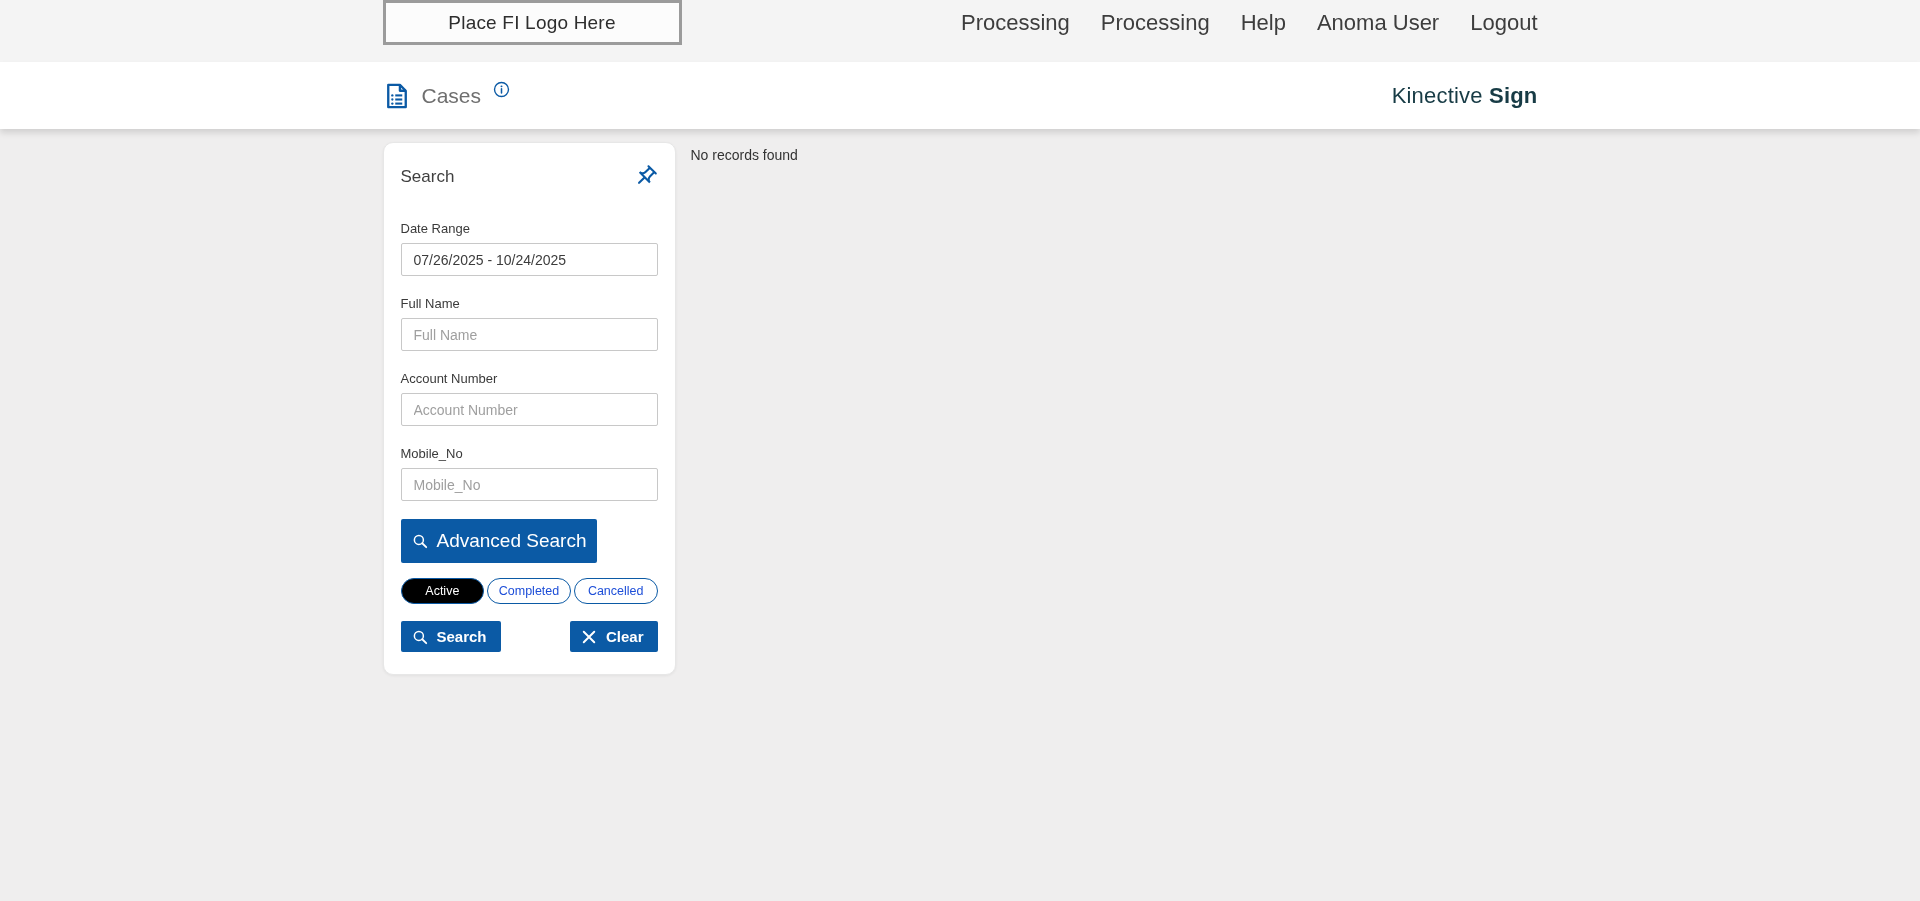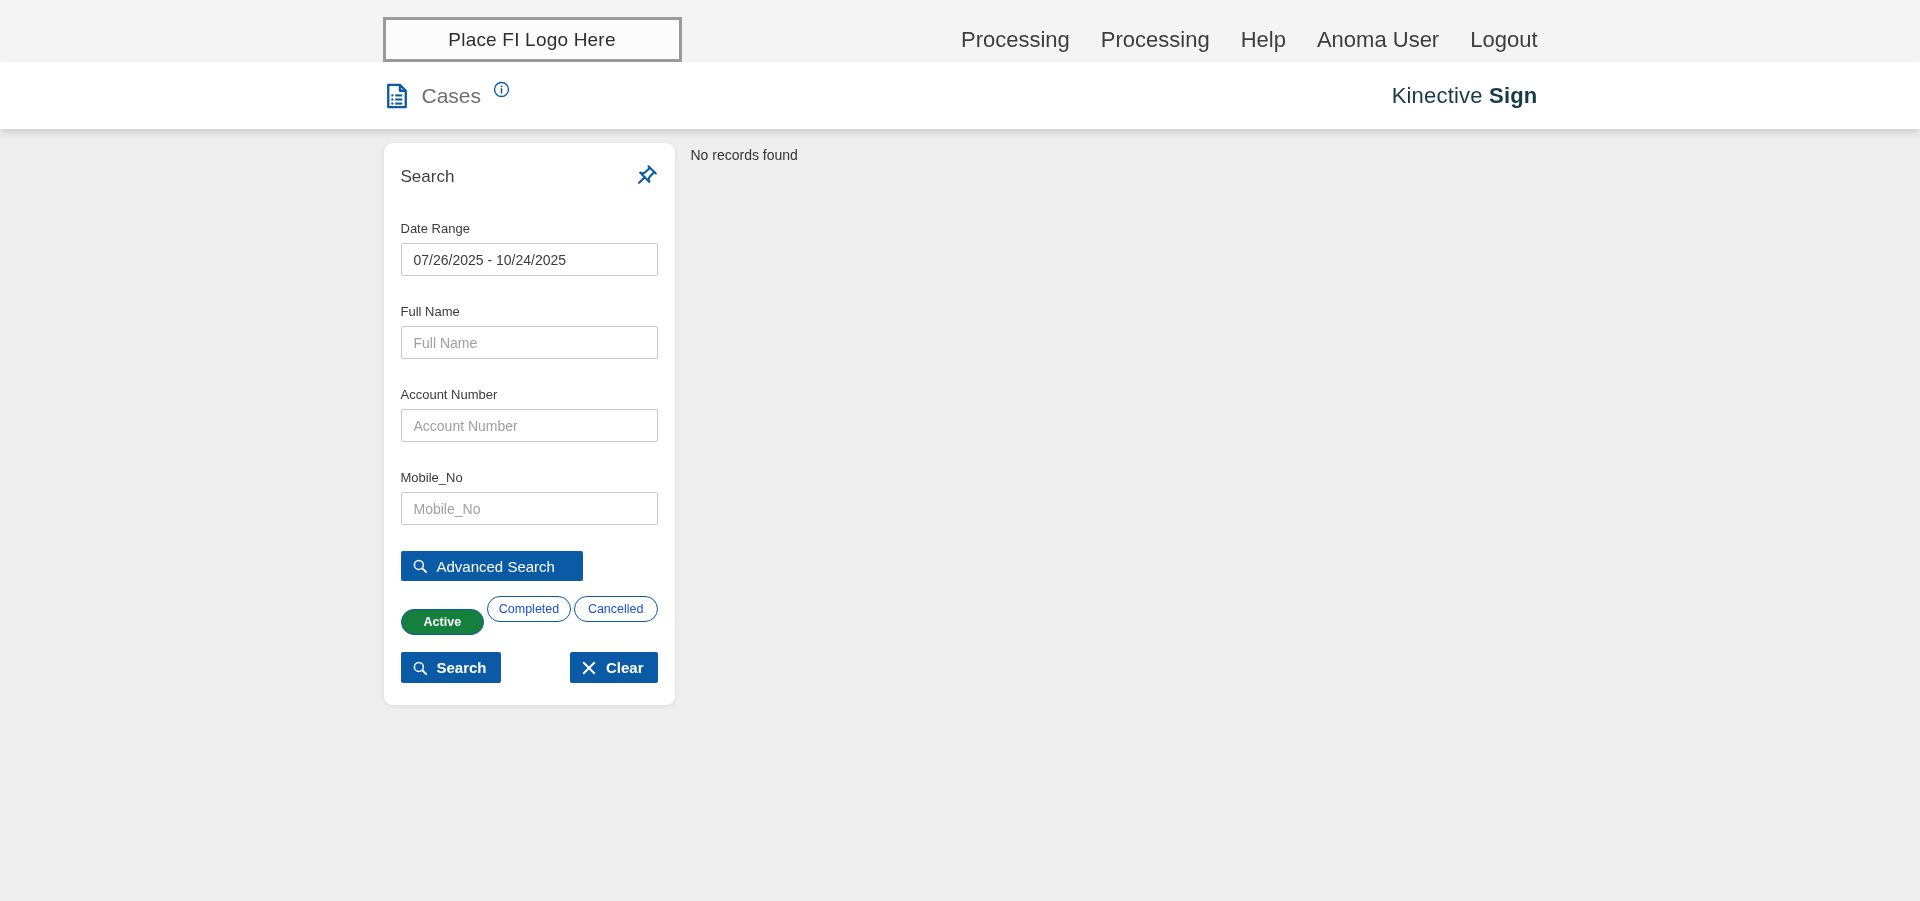--- a/index.html
+++ b/index.html
@@ -7,21 +7,21 @@
   html, body { margin: 0; padding: 0; }
   body {
     background: #efeeee;
     font-family: "Liberation Sans", sans-serif;
     min-height: 901px;
     min-width: 1920px;
   }
   .container { width: 1155px; margin: 0 auto; }
 
   
-  .topbar { background: #f4f4f4; height: 62px; display: flex; align-items: flex-end; }
+  .topbar { background: #f4f4f4; height: 62px; display: flex; align-items: flex-start; }
   .topbar .container { display: flex; align-items: center; justify-content: space-between; }
   .logo-box {
     width: 299px; height: 45px;
     border: 3px solid #9b9b9b; background: #fcfcfc;
     display: flex; align-items: center; justify-content: center;
     font-size: 19px; color: #2e2e2e; letter-spacing: .2px;
   }
   .topnav { display: flex; gap: 31px; }
   .topnav a {
     font-size: 22px; color: #3d3d3d; text-decoration: none; cursor: pointer;
@@ -46,47 +46,47 @@
   .search-card {
     width: 293px; background: #ffffff;
     border: 1px solid #e7e7e7; border-radius: 10px;
     box-shadow: 0 1px 3px rgba(0,0,0,.06);
     padding: 21px 17px 22px;
   }
   .card-head { display: flex; justify-content: space-between; align-items: flex-start; margin-bottom: 32px; }
   .card-title { font-size: 17px; color: #3f3f3f; padding-top: 3px; }
   .pin-btn { background: none; border: none; padding: 0; cursor: pointer; line-height: 0; }
 
-  .field { margin-bottom: 28px; }
+  .field { margin-bottom: 20px; }
   .field label { display: block; font-size: 13px; color: #3a3a3a; margin-bottom: 7px; }
   .field input {
     width: 100%; height: 33px;
     border: 1px solid #c8c8c8; border-radius: 2px;
     font-size: 14px; color: #3c3c3c; padding: 0 12px;
     font-family: Liberation Sans, sans-serif; background: #fff; outline: none;
   }
   .field input::placeholder { color: #9f9f9f; }
 
   .btn {
     display: inline-flex; align-items: center; gap: 8px;
     background: #0b5aa5; color: #ffffff; border: none; border-radius: 2px;
     font-family: "Liberation Sans", sans-serif; cursor: pointer;
   }
-  .btn-adv { height: 30px; padding: 0 28px 0 10px; font-size: 15px; margin-top: -2px; }
+  .btn-adv { height: 44px; padding: 0 10px 0 10px; font-size: 19px; margin-top: -2px; }
   .btn-action { height: 31px; padding: 0 14px 0 10px; font-size: 15px; font-weight: bold; }
 
   .pills { display: flex; gap: 3px; margin-top: 15px; }
   .pill {
     flex: 1; height: 26px; border-radius: 13px;
     border: 1.5px solid #0b5aa5; background: #ffffff; color: #1d4ed8;
     font-size: 12.5px; font-family: "Liberation Sans", sans-serif;
     display: flex; align-items: center; justify-content: center; cursor: pointer;
     padding: 0;
   }
-  .pill.selected { background: #15803d; color: #ffffff; font-weight: bold; margin-top: 13px; }
+  .pill.selected { background: #000000; color: #ffffff; font-weight: normal; }
 
   .actions { display: flex; justify-content: space-between; margin-top: 17px; }
 
   .results-empty { font-size: 14px; color: #333333; margin-top: 5px; text-align: right; }
 </style>
 </head>
 <body>
 
 <div class="topbar">
   <div class="container">

